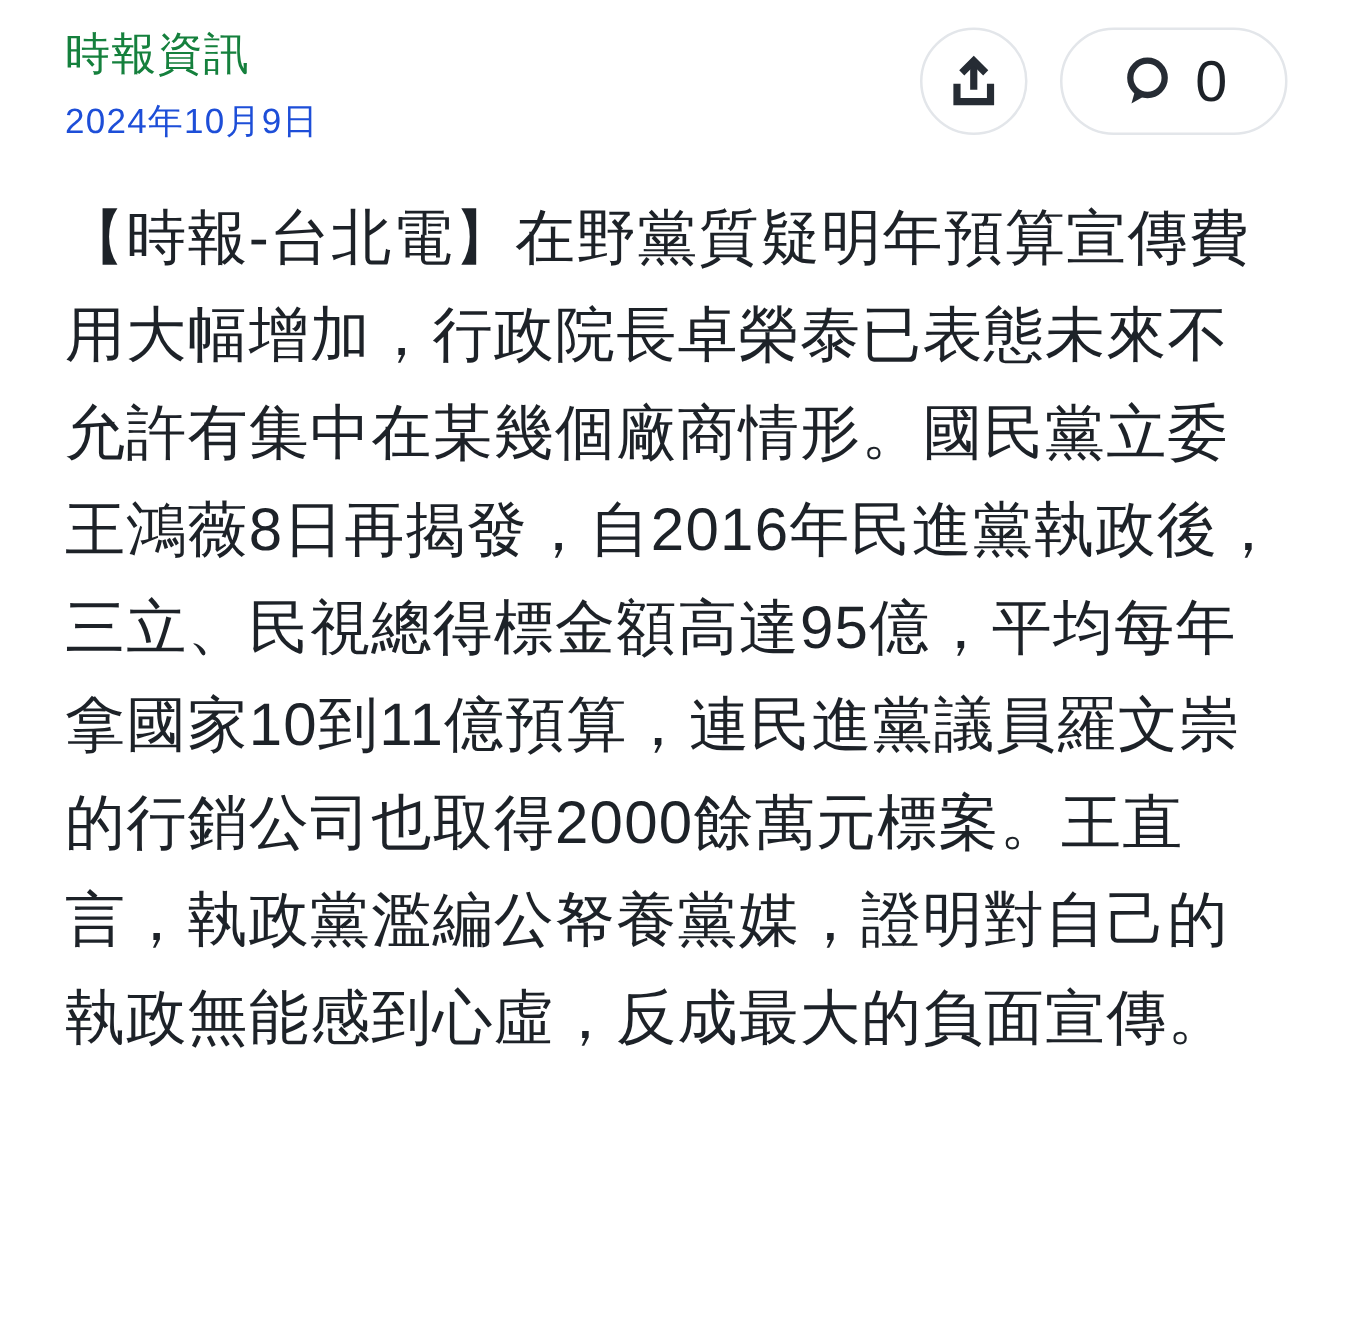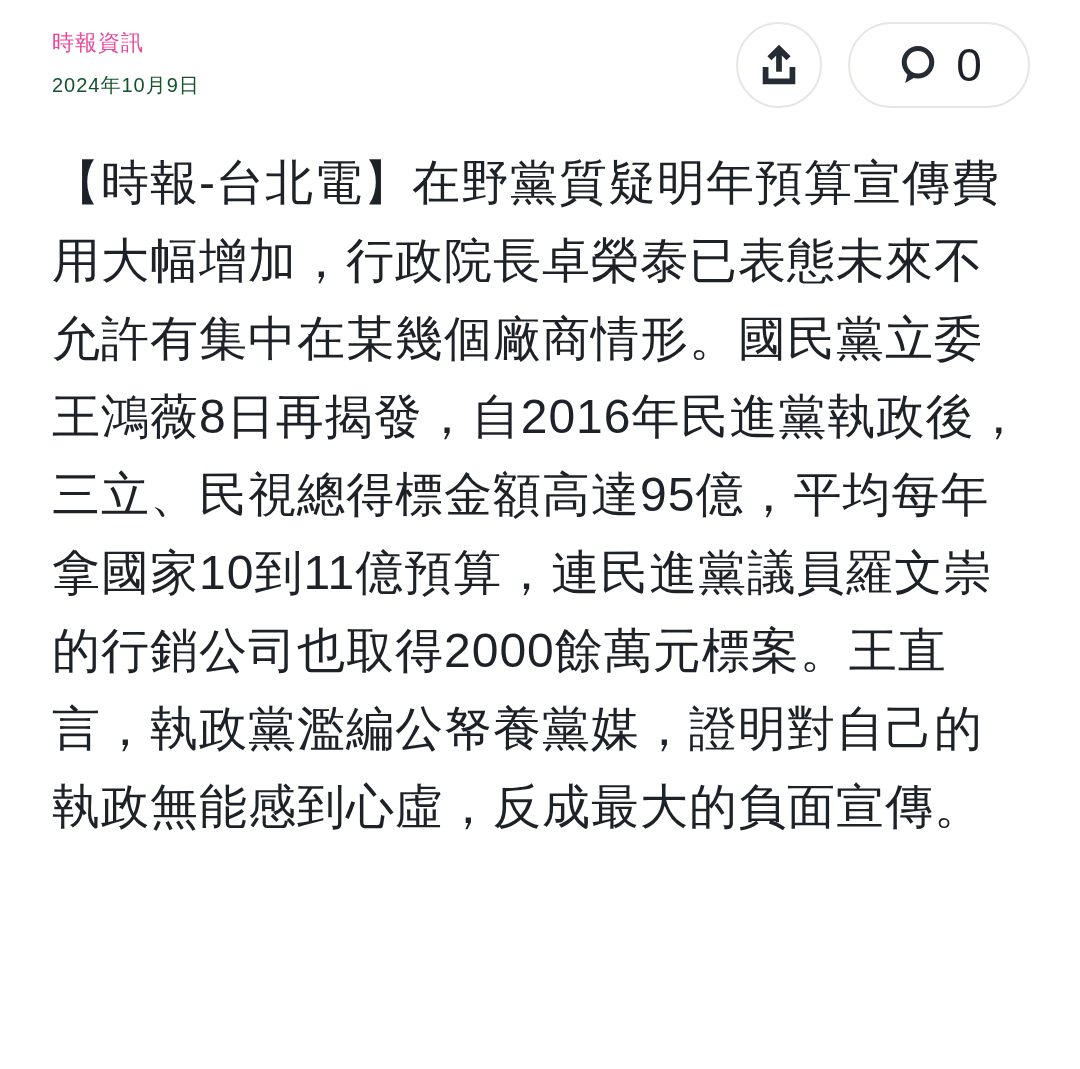--- a/index.html
+++ b/index.html
@@ -16,29 +16,30 @@
     box-sizing: border-box;
     padding: 20px 50px 0 52px;
     overflow: hidden;
   }
   .topbar {
     display: flex;
     justify-content: space-between;
     align-items: flex-start;
   }
   .source-name {
-    font-size: 22px;
+    font-size: 36px;
     line-height: 46px;
-    color: #ec4899;
+    color: #15803d;
     letter-spacing: 1px;
   }
   .pub-date {
-    font-size: 20px;
+    font-size: 28px;
     line-height: 38px;
-    color: #14532d;
+    color: #1d4ed8;
+    margin-top: 12px;
     letter-spacing: 1px;
   }
   .actions {
     display: flex;
     align-items: center;
     gap: 26px;
     margin-top: 2px;
   }
   .btn {
     background: #ffffff;

